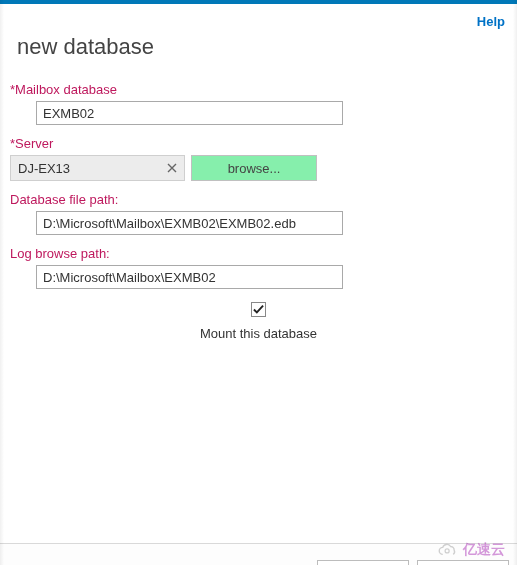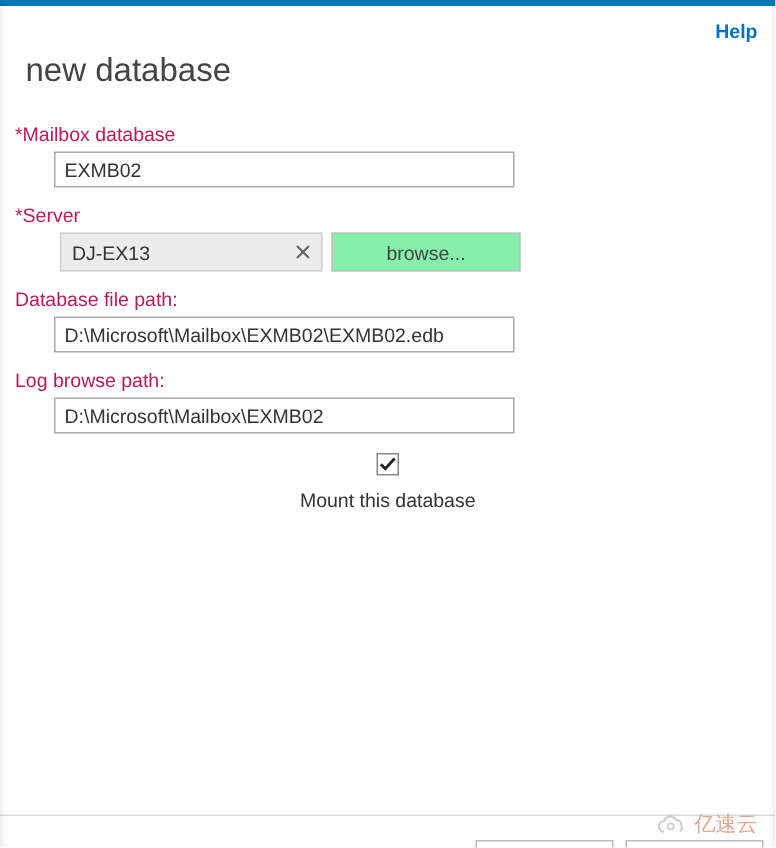--- a/index.html
+++ b/index.html
@@ -63,21 +63,20 @@
     }
     .server-display {
       width: 175px;
       height: 26px;
       background: #ececec;
       border: 1px solid #cfcfcf;
       display: flex;
       align-items: center;
       justify-content: space-between;
       padding: 0 2px 0 7px;
-      margin-left: 30px;
     }
     .server-name {
       font-size: 13px;
       color: #333;
     }
     .clear-x {
       width: 20px;
       height: 20px;
       display: flex;
       align-items: center;
@@ -154,22 +153,22 @@
       gap: 4px;
       opacity: 0.45;
       pointer-events: none;
     }
     .watermark-icon {
       width: 22px;
       height: 14px;
     }
     .watermark-text {
       font-size: 14px;
-      color: #c2410c;
-      font-weight: 400;
+      color: #a21caf;
+      font-weight: 700;
     }
     .shadow-edge {
       position: absolute;
       top: 0;
       bottom: 0;
       width: 4px;
     }
     .shadow-left { left: 0; background: linear-gradient(to right, rgba(0,0,0,0.06), transparent); }
     .shadow-right { right: 0; background: linear-gradient(to left, rgba(0,0,0,0.06), transparent); }
   </style>

